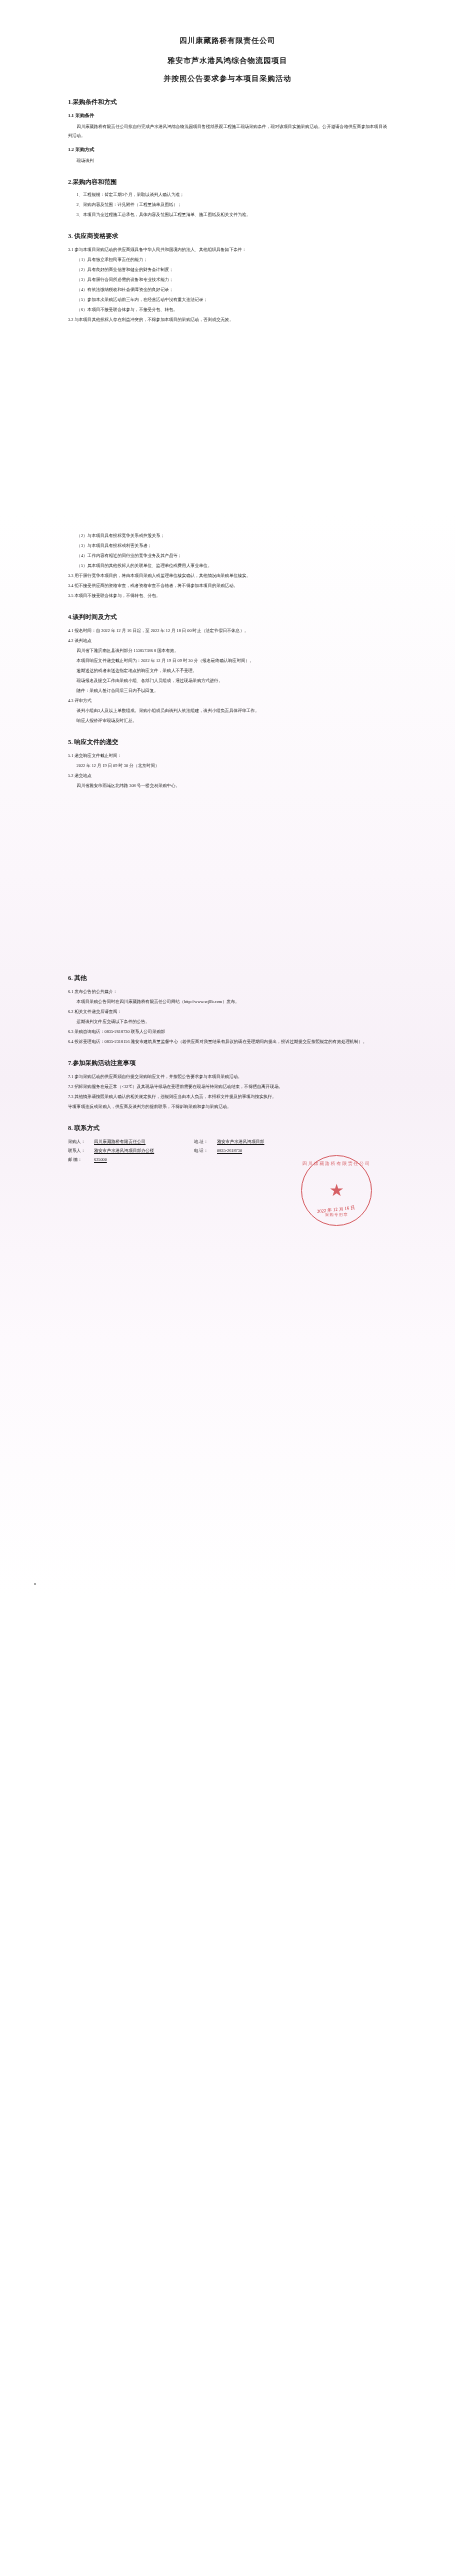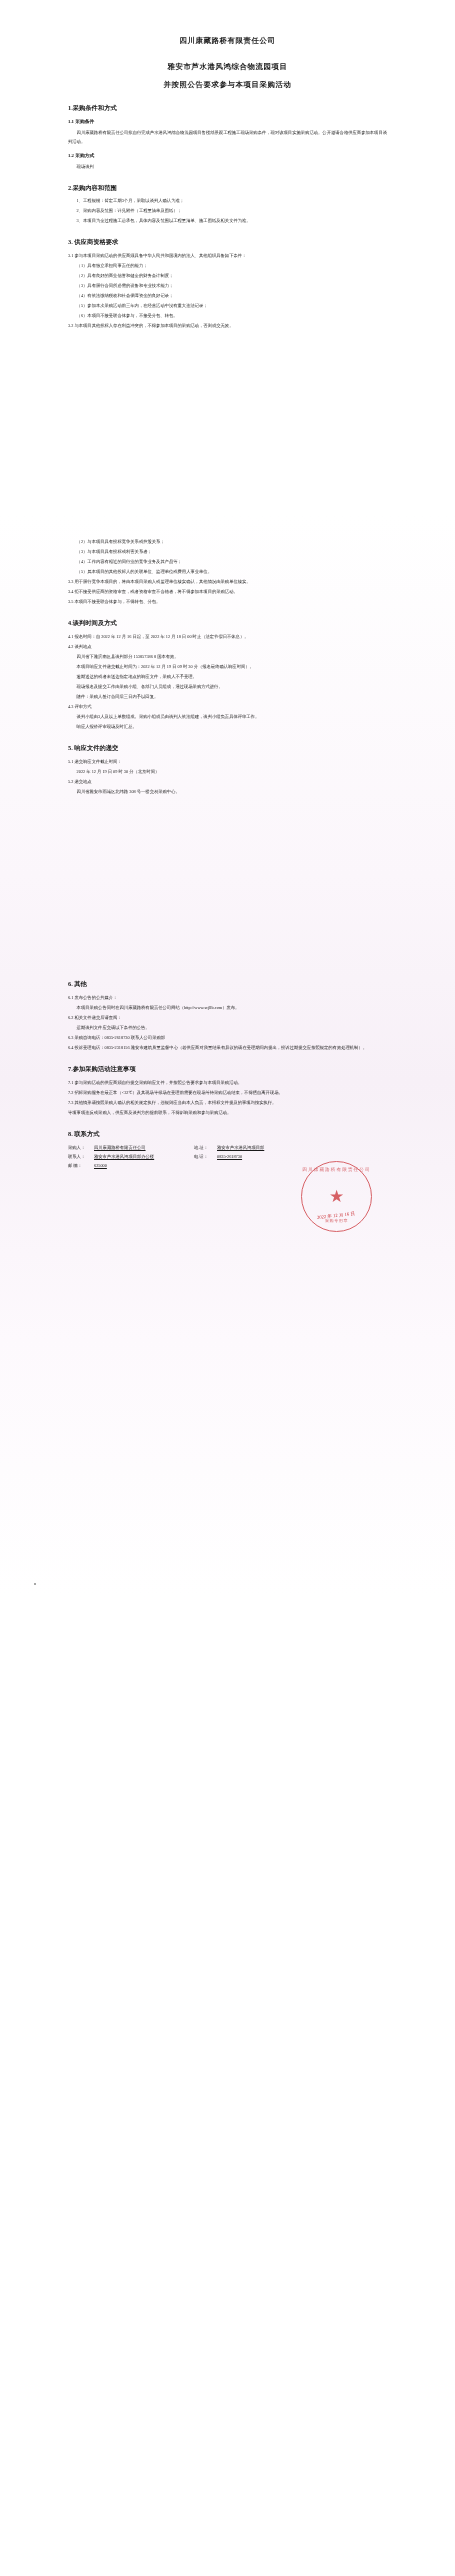--- a/index.html
+++ b/index.html
@@ -24,21 +24,21 @@
     padding:35px 0 0 0;
   }
   h1.title{
     font-size:7.4px;
     font-weight:bold;
     text-align:center;
     letter-spacing:0.6px;
     margin:0 0 9px 0;
     line-height:1.6;
   }
-  h1.title .l2{display:block;margin-top:14px;}
+  h1.title .l2{display:block;margin-top:8px;}
   h1.title .l3{display:block;margin-top:6.8px;}
   h2.sec{
     font-size:6.3px;
     font-weight:bold;
     margin:11.4px 0 4.6px 0;
     line-height:1.6;
   }
   h3.sub{
     font-size:4.8px;
     font-weight:bold;

